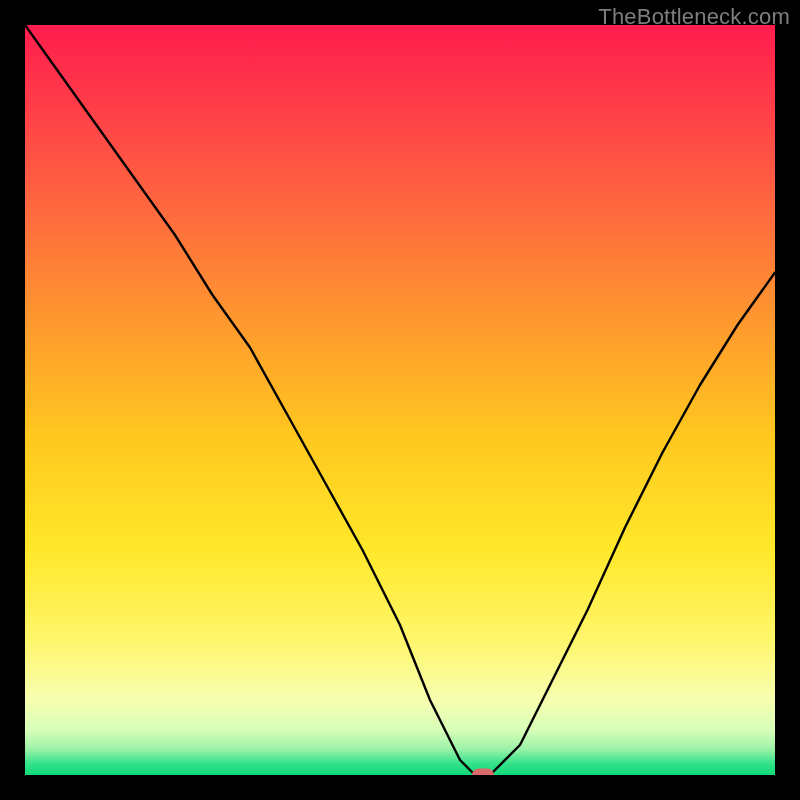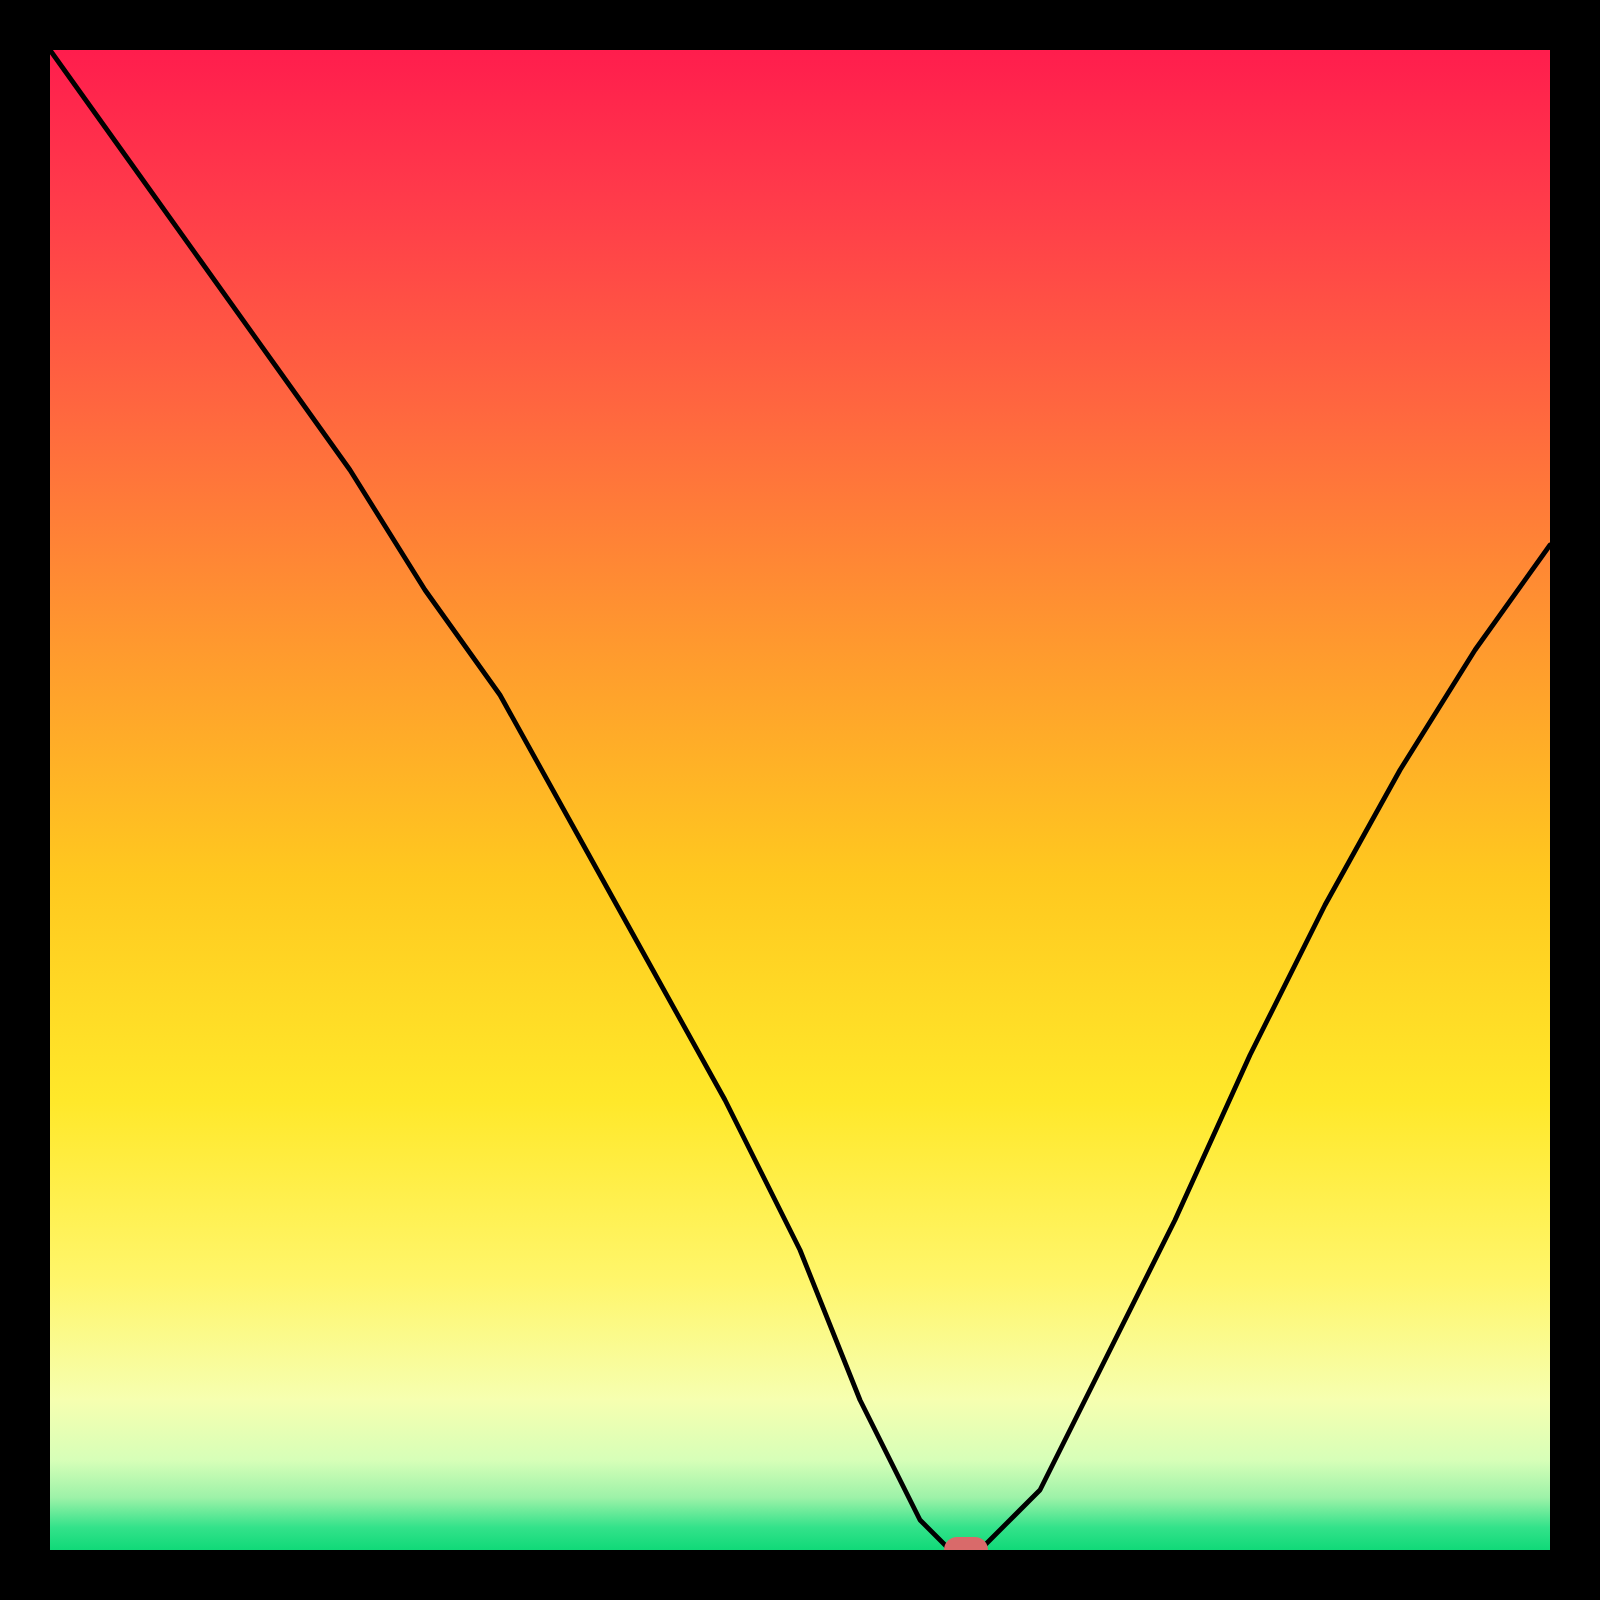--- a/index.html
+++ b/index.html
@@ -53,20 +53,21 @@
     border-radius: 7px;
     transform: translate(-50%, -50%);
     z-index: 5;
   }
 </style>
 </head>
 <body>
 
 <div class="stage">
 
+  <div class="attribution">TheBottleneck.com</div>
 
   <div class="plot-area">
 
     <svg class="gradient-bg" viewBox="0 0 750 750" preserveAspectRatio="none">
       <defs>
         <linearGradient id="bgGrad" x1="0" y1="0" x2="0" y2="1">
             <stop offset="0%" stop-color="#ff1d4d"></stop>
             <stop offset="10%" stop-color="#ff3b4a"></stop>
             <stop offset="25%" stop-color="#ff6a3e"></stop>
             <stop offset="40%" stop-color="#ff9a2e"></stop>

